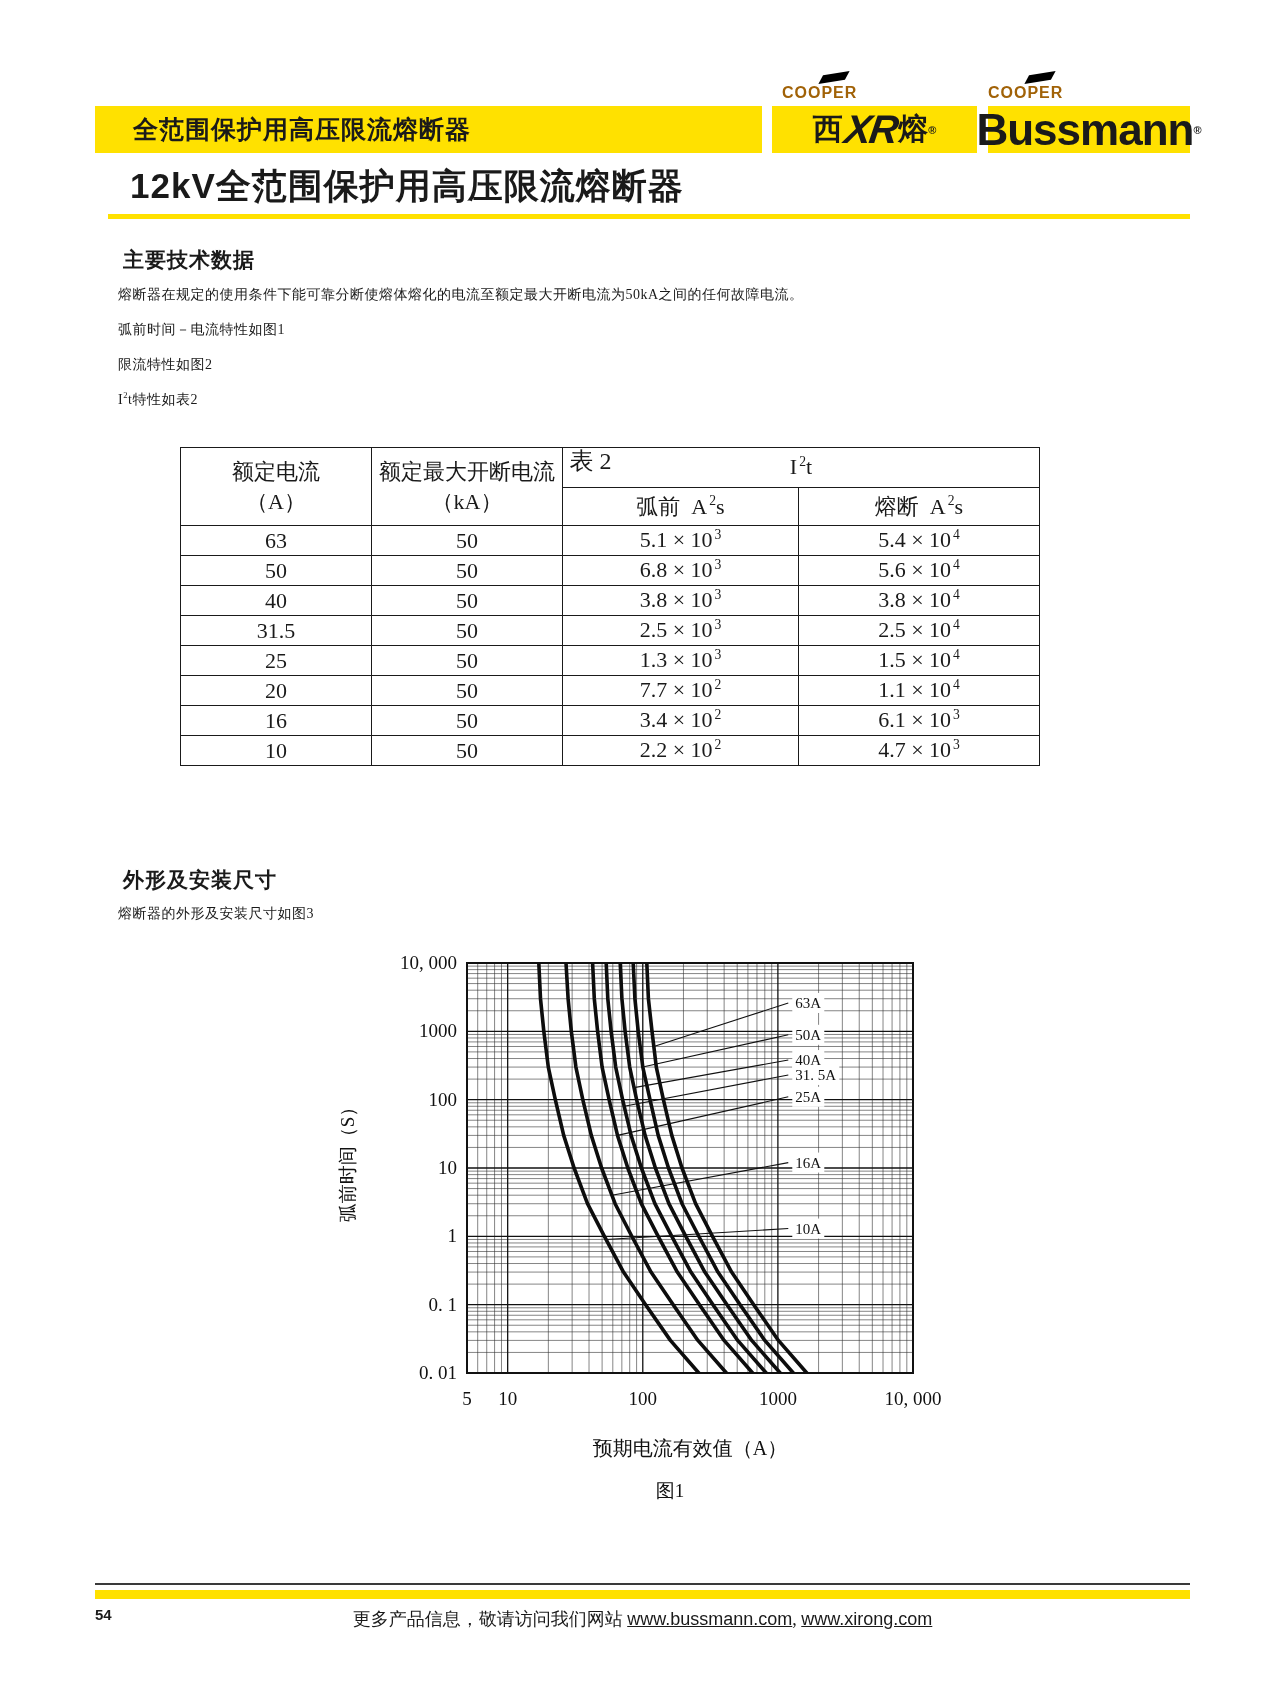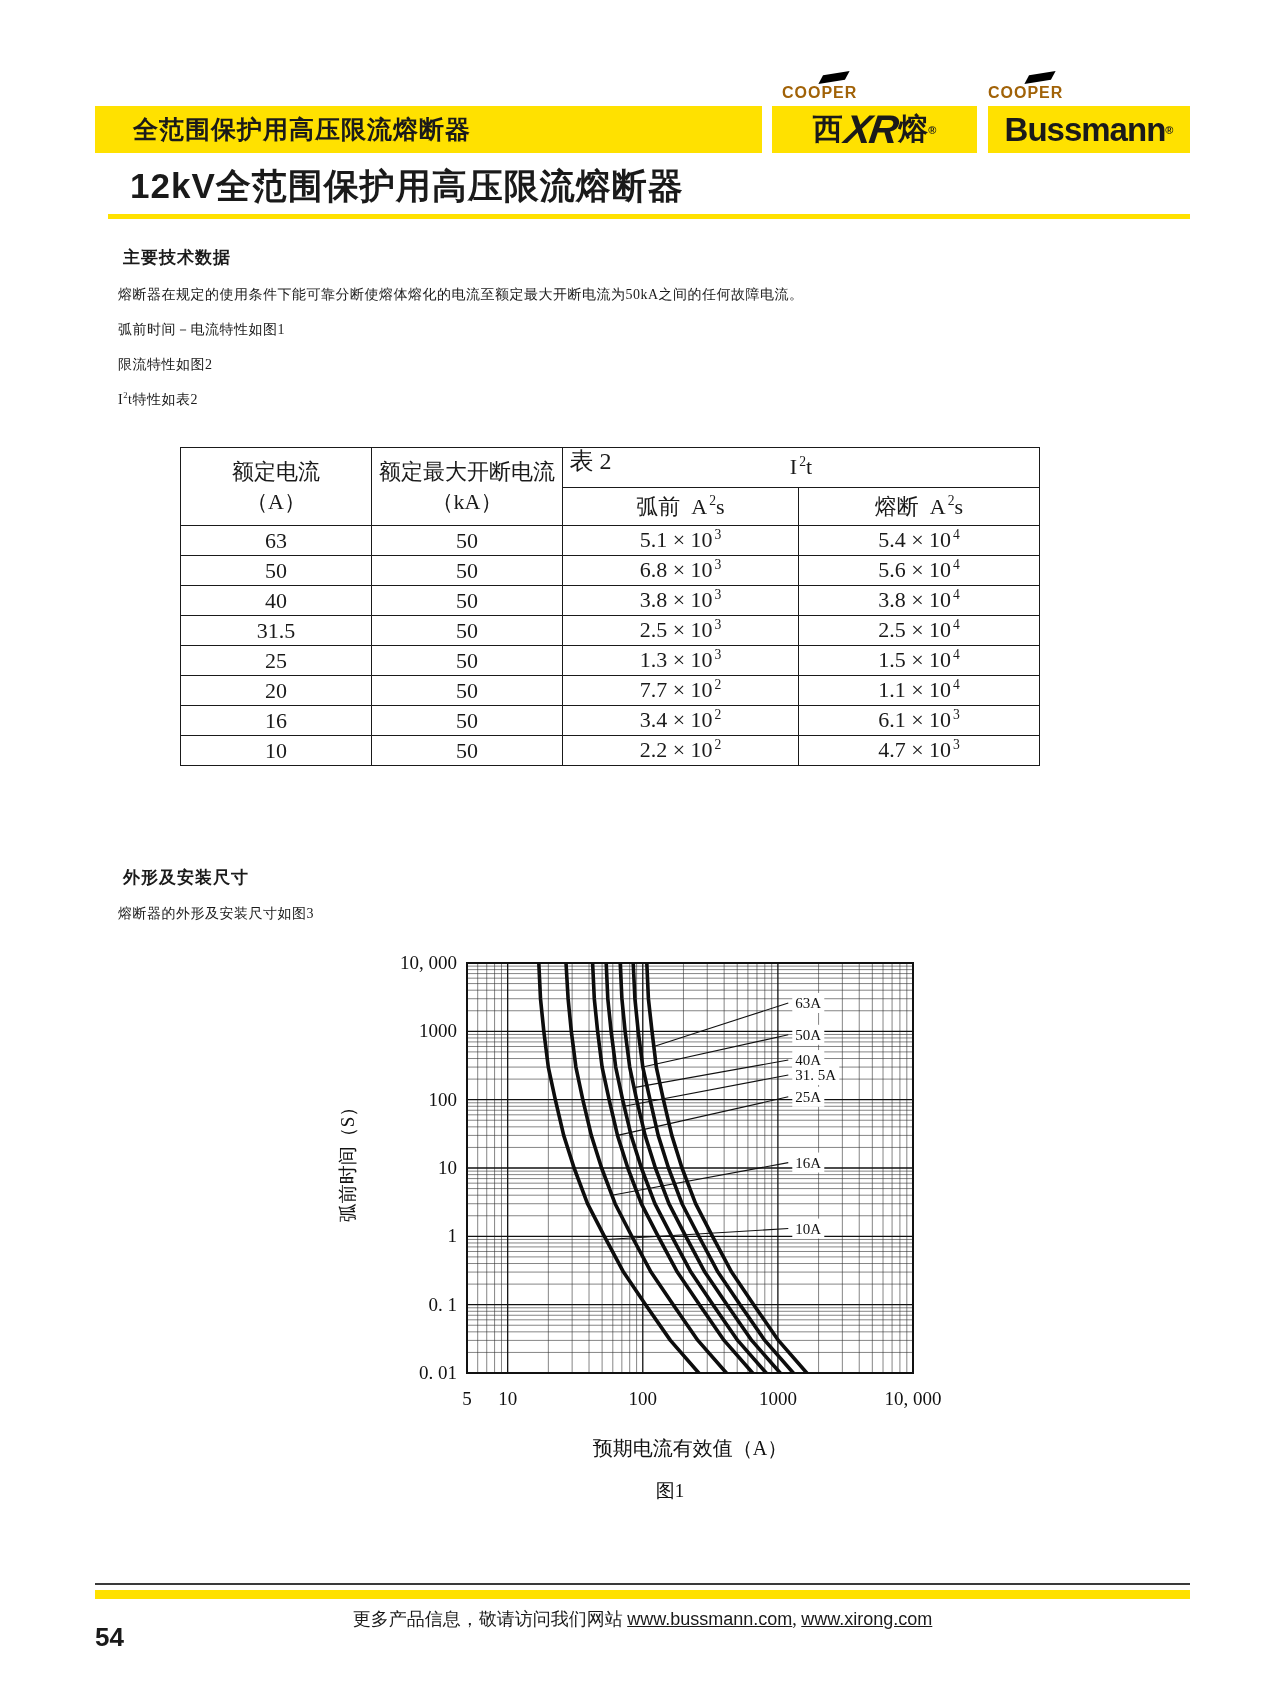--- a/index.html
+++ b/index.html
@@ -20,28 +20,28 @@
     align-items:center; justify-content:center; }
   .logo1{ left:772px; width:205px; }
   .logo2{ left:988px; width:202px; }
   .cooper{ top:84px; height:20px; font-size:16px; font-weight:900; letter-spacing:1px; color:#a16207; }
   .cooper .flag{ position:absolute; top:-11px; left:40px; width:24px; height:9px;
     background:#000; transform:skewX(-35deg) rotate(-10deg); }
   .cooper1{ left:782px; } .cooper2{ left:988px; }
   .xr-name{ font-weight:900; font-size:30px; }
   .xr-mid{ font-style:italic; font-weight:900; font-size:40px; letter-spacing:-2px;
     display:inline-block; transform:skewX(-8deg); padding:0 2px; }
-  .bussmann-name{ font-weight:900; font-size:33px; letter-spacing:-1px; }
+  .bussmann-name{ font-weight:900; font-size:44px; letter-spacing:-1px; }
   .reg{ font-size:11px; vertical-align:super; font-weight:bold; }
 
   .page-title{ left:130px; top:163px; font-size:35px; font-weight:bold; letter-spacing:1px; }
   .title-rule{ left:108px; top:214px; width:1082px; height:5px; background:var(--yellow); }
 
   
-  .sec-heading{ font-size:17px; font-weight:bold; letter-spacing:1px; }
+  .sec-heading{ font-size:21px; font-weight:bold; letter-spacing:1px; }
   .tech-heading{ left:123px; top:246px; }
   .body-line{ font-size:14px; letter-spacing:0.5px; }
   .p1{ left:118px; top:286px; width:1070px; }
   .p2{ left:118px; top:321px; }
   .p3{ left:118px; top:356px; }
   .p4{ left:118px; top:390px; }
   sup{ font-size:0.62em; }
 
   
   .table-caption{ left:163px; top:421px; width:855px; text-align:center; font-size:24px;margin-top:24px; }
@@ -60,21 +60,21 @@
   .dim-heading{ left:123px; top:866px; }
   .dim-line{ left:118px; top:905px; }
 
   
   #tc-chart{ left:320px; top:945px; }
   #tc-chart text{ font-family:"Liberation Serif","DejaVu Serif",serif; fill:#111; }
 
   
   .footer-rule{ left:95px; top:1583px; width:1095px; height:2px; background:#3a3a3a; }
   .footer-accent{ left:95px; top:1590px; width:1095px; height:9px; background:var(--yellow); }
-  .page-number{ left:95px; top:1606px; font-size:26px; font-weight:bold;margin-top:16px; }
+  .page-number{ left:95px; top:1606px; font-size:15px; font-weight:bold; }
   .footer-text{ left:95px; top:1607px; width:1095px; text-align:center; font-size:18px; }
   .footer-text a{ color:inherit; text-decoration:underline; font-family:"Liberation Sans","DejaVu Sans",sans-serif; }
 </style>
 </head>
 <body>
 
 <div id="page">
 
   <div class="abs banner">
     <div class="banner-title">全范围保护用高压限流熔断器</div>

